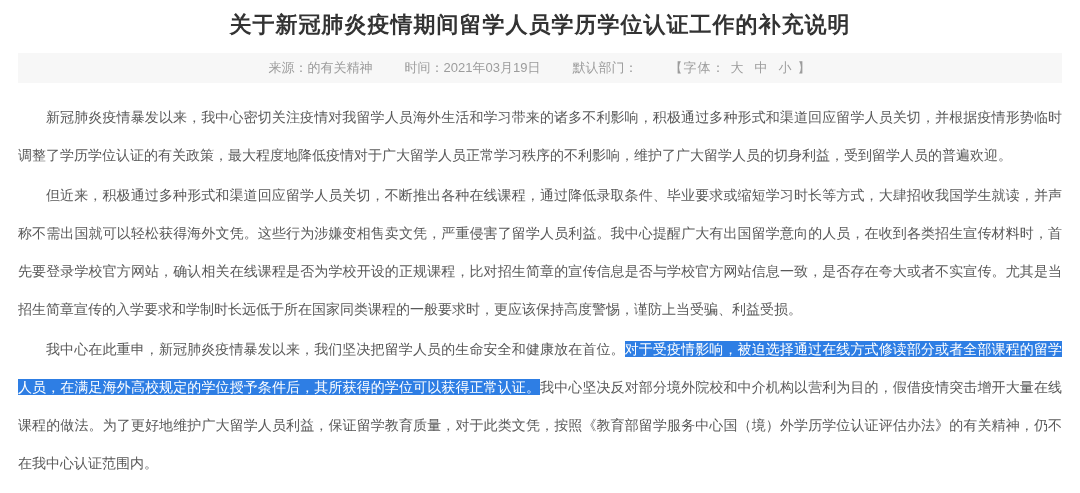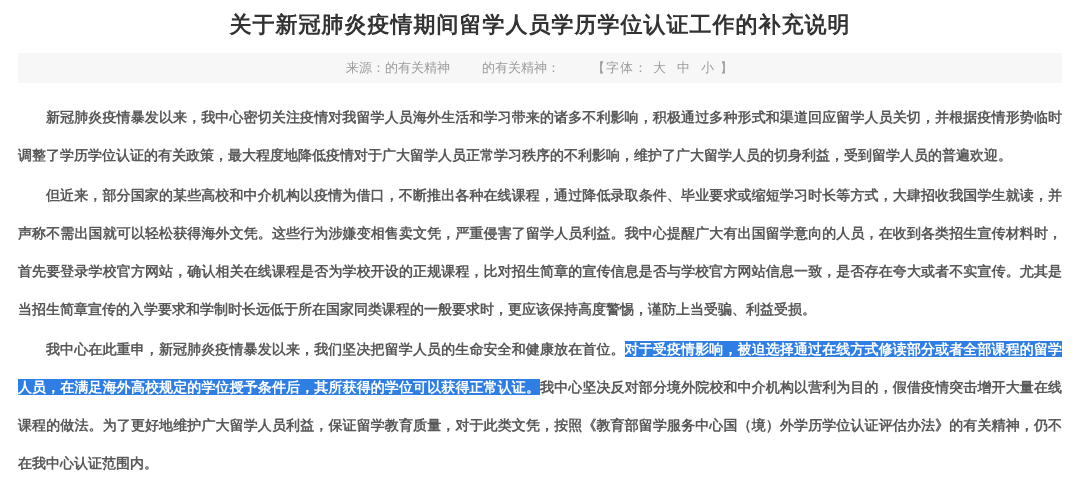--- a/index.html
+++ b/index.html
@@ -47,51 +47,54 @@
   .body {
     margin: 15px 18px 0;
     font-size: 14px;
     line-height: 38px;
     color: var(--body-text, #595959);
     text-align: justify;
   }
   .body p {
     margin: 0 0 2px;
     text-indent: 2em;
-    font-weight: bold;
   }
   .highlight {
     background: var(--highlight-bg, #2e7ee4);
     color: var(--highlight-text, #ffffff);
   }
 </style>
 </head>
 <body>
 
 <main class="page">
 
   <h1 class="title">关于新冠肺炎疫情期间留学人员学历学位认证工作的补充说明</h1>
 
   <div class="meta-bar">
     <span class="meta-item">
         <span>来源：</span>
         <span>的有关精神</span>
       </span>
     <span class="meta-item">
-        <span>的有关精神：</span>
+        <span>时间：</span>
+        <span>2021年03月19日</span>
+      </span>
+    <span class="meta-item">
+        <span>默认部门：</span>
       </span>
     <span class="meta-item font-control">
         <span>【字体：</span>
         <a class="font-link">大</a>
         <a class="font-link">中</a>
         <a class="font-link">小</a>
         <span>】</span>
       </span>
   </div>
 
   <article class="body">
     <p>新冠肺炎疫情暴发以来，我中心密切关注疫情对我留学人员海外生活和学习带来的诸多不利影响，积极通过多种形式和渠道回应留学人员关切，并根据疫情形势临时调整了学历学位认证的有关政策，最大程度地降低疫情对于广大留学人员正常学习秩序的不利影响，维护了广大留学人员的切身利益，受到留学人员的普遍欢迎。</p>
-    <p>但近来，部分国家的某些高校和中介机构以疫情为借口，不断推出各种在线课程，通过降低录取条件、毕业要求或缩短学习时长等方式，大肆招收我国学生就读，并声称不需出国就可以轻松获得海外文凭。这些行为涉嫌变相售卖文凭，严重侵害了留学人员利益。我中心提醒广大有出国留学意向的人员，在收到各类招生宣传材料时，首先要登录学校官方网站，确认相关在线课程是否为学校开设的正规课程，比对招生简章的宣传信息是否与学校官方网站信息一致，是否存在夸大或者不实宣传。尤其是当招生简章宣传的入学要求和学制时长远低于所在国家同类课程的一般要求时，更应该保持高度警惕，谨防上当受骗、利益受损。</p>
+    <p>但近来，积极通过多种形式和渠道回应留学人员关切，不断推出各种在线课程，通过降低录取条件、毕业要求或缩短学习时长等方式，大肆招收我国学生就读，并声称不需出国就可以轻松获得海外文凭。这些行为涉嫌变相售卖文凭，严重侵害了留学人员利益。我中心提醒广大有出国留学意向的人员，在收到各类招生宣传材料时，首先要登录学校官方网站，确认相关在线课程是否为学校开设的正规课程，比对招生简章的宣传信息是否与学校官方网站信息一致，是否存在夸大或者不实宣传。尤其是当招生简章宣传的入学要求和学制时长远低于所在国家同类课程的一般要求时，更应该保持高度警惕，谨防上当受骗、利益受损。</p>
     <p><span>我中心在此重申，新冠肺炎疫情暴发以来，我们坚决把留学人员的生命安全和健康放在首位。</span><span class="highlight">对于受疫情影响，被迫选择通过在线方式修读部分或者全部课程的留学人员，在满足海外高校规定的学位授予条件后，其所获得的学位可以获得正常认证。</span><span>我中心坚决反对部分境外院校和中介机构以营利为目的，假借疫情突击增开大量在线课程的做法。为了更好地维护广大留学人员利益，保证留学教育质量，对于此类文凭，按照《教育部留学服务中心国（境）外学历学位认证评估办法》的有关精神，仍不在我中心认证范围内。</span></p>
     <p>特此说明。</p>
   </article>
 
 </main>
 
 </body></html>

